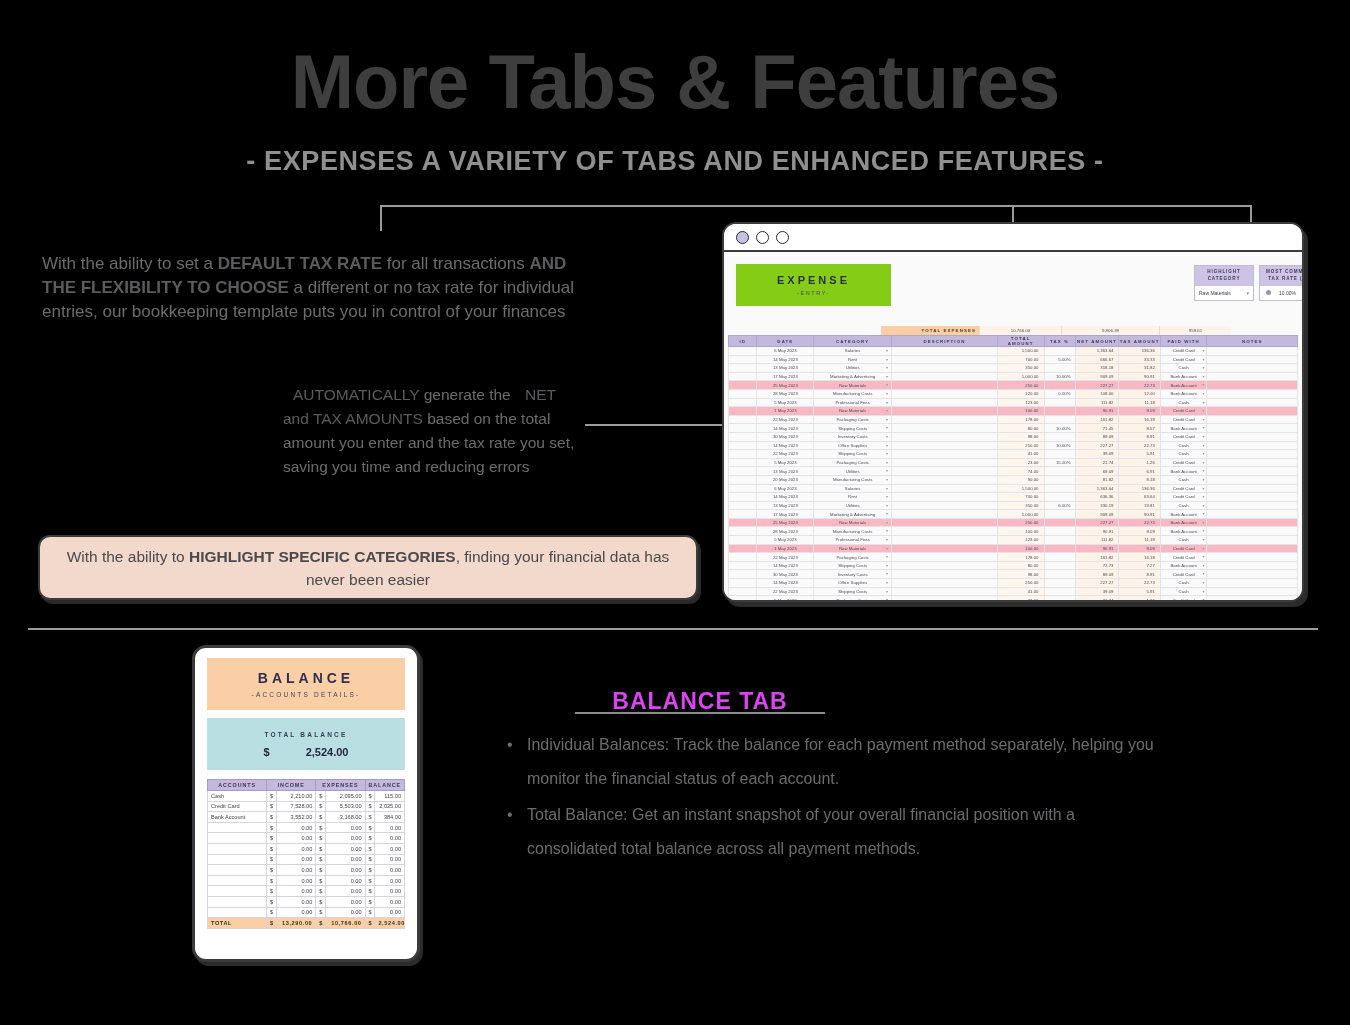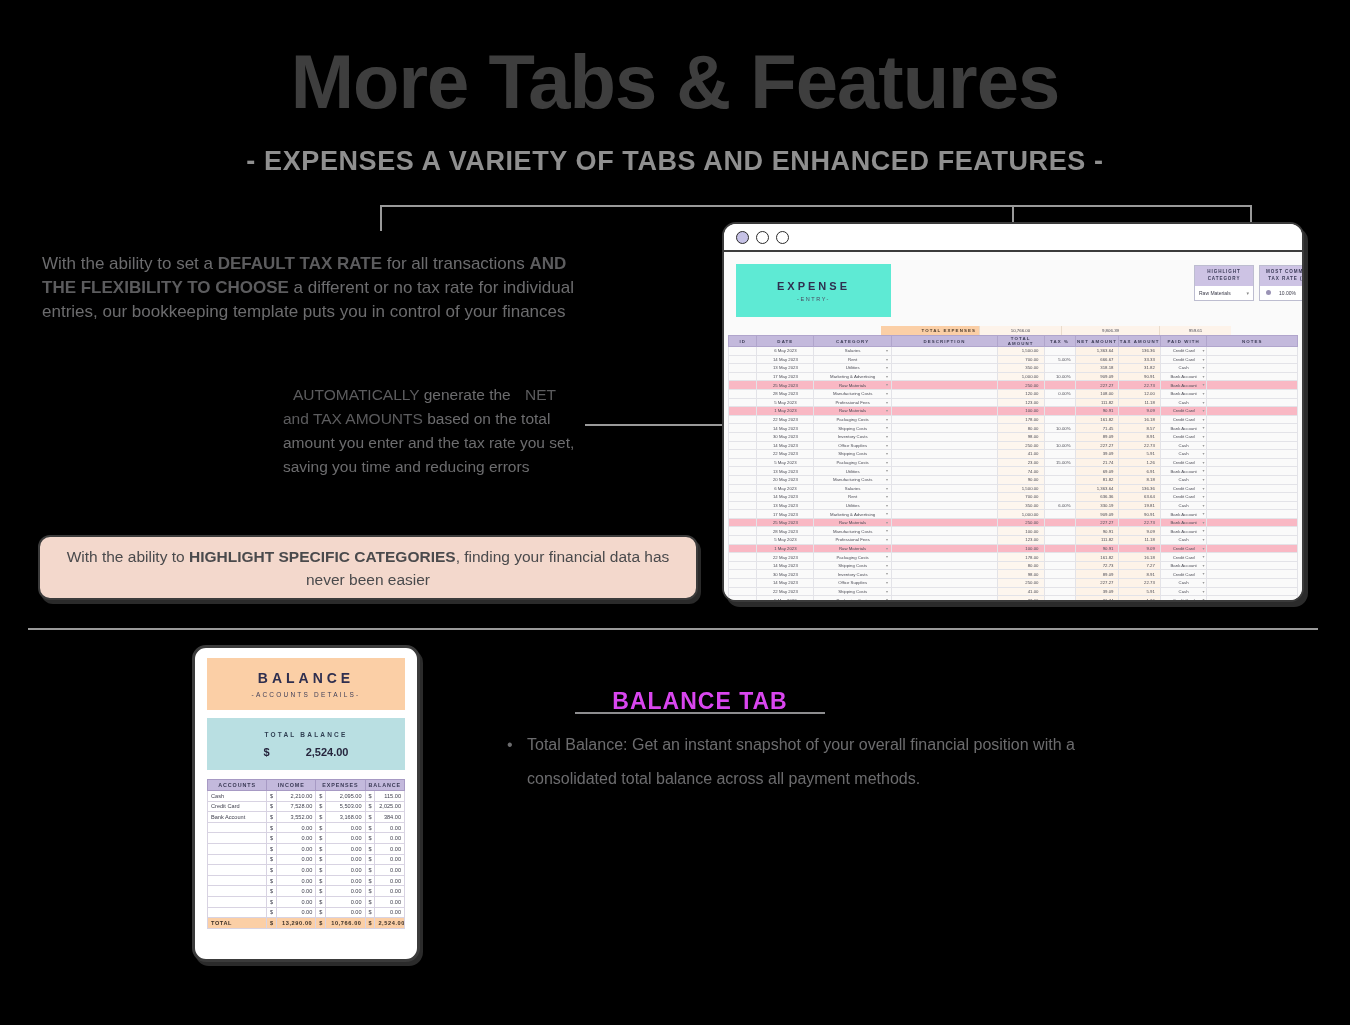--- a/index.html
+++ b/index.html
@@ -55,22 +55,22 @@
     height:28px; background:#fff; border-bottom:2px solid #3b3b3b;
     display:flex; align-items:center; gap:7px; padding-left:12px;
   }
   .dot{ width:13px;height:13px;border-radius:50%;border:1.6px solid #2b2b2b; }
   .dot.a{ background:#c6c2e6; }
   .dot.b,.dot.c{ background:#fff; }
 
   #sheet{ position:relative; height:350px; background:#fafafa; overflow:hidden; }
 
   #exp-title{
-    position:absolute; left:12px; top:12px; width:155px; height:53px;
-    background:#5eead4; display:flex; flex-direction:column;
+    position:absolute; left:12px; top:12px; width:155px; height:42px;
+    background:#84cc16; display:flex; flex-direction:column;
     align-items:center; justify-content:center;
   }
   #exp-title .t1{ font-size:11px; font-weight:bold; letter-spacing:3px; color:#2f2f4f; }
   #exp-title .t2{ font-size:5.5px; letter-spacing:1.6px; color:#4a4a60; margin-top:4px; }
 
   .widget{ position:absolute; top:13px; width:60px; border:1px solid #bdbdd0; background:#fff;}
   .widget .wh{
     background:#cdc3e4; color:#3b3b58; font-size:4.6px; font-weight:bold;
     letter-spacing:0.9px; text-align:center; padding:3px 2px; line-height:1.5;
   }
@@ -781,14 +781,15 @@
             <td class="num">2,524.00</td>
           </tr>
         </tbody>
     </table>
   </div>
 </div>
 
 <div id="btab">BALANCE TAB</div>
 <div id="btab-underline"></div>
 <ul id="bullets">
+    <li>Individual Balances: Track the balance for each payment method separately, helping you monitor the financial status of each account.</li>
     <li>Total Balance: Get an instant snapshot of your overall financial position with a consolidated total balance across all payment methods.</li>
   </ul>
 
 </body></html>

